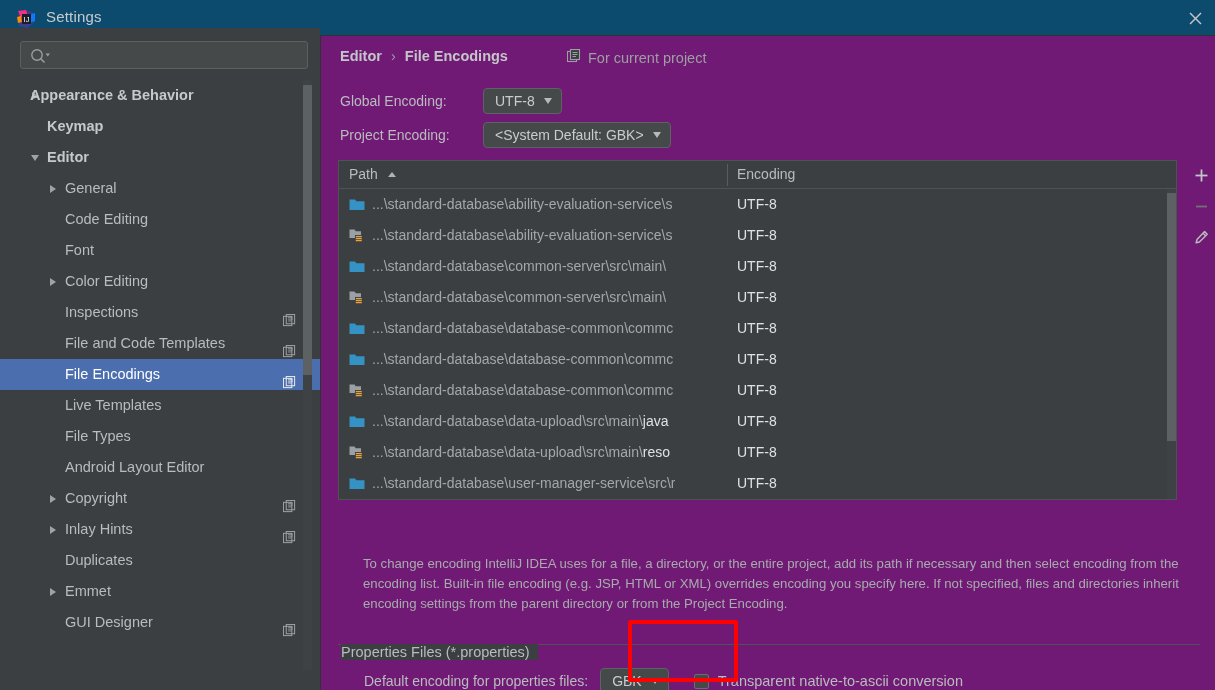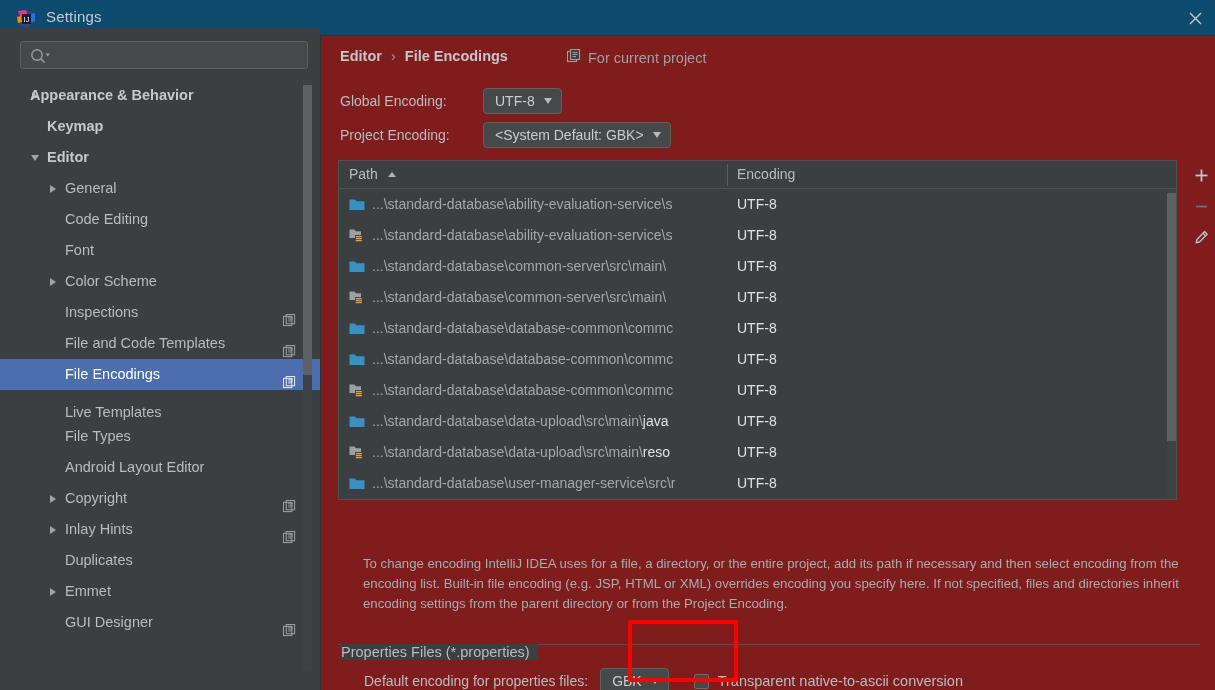--- a/index.html
+++ b/index.html
@@ -102,21 +102,21 @@
     background: #5c6164; border-radius: 1px; cursor: pointer;
   }
   #panel-divider {
     position: absolute; left: 320px; top: 36px;
     width: 1px; height: 654px; background: #323232;
   }
 
   
   #main {
     position: absolute; left: 321px; top: 36px;
-    width: 894px; height: 654px; background: #7f1d1d;
+    width: 894px; height: 654px; background: #701a75;
   }
   #breadcrumb {
     position: absolute; left: 19px; top: 12px;
     font-size: 14.5px; font-weight: bold; color: #c3c6c8;
     white-space: nowrap;
   }
   #breadcrumb .sep { font-weight: normal; color: #9a9da0; padding: 0 5px; }
   #scope-wrap {
     position: absolute; left: 246px; top: 13px;
     display: flex; align-items: center; gap: 7px;
@@ -297,21 +297,21 @@
         <div class="tree-item">
           <span class="tree-label" style="left: 65px;">Code Editing</span>
         </div>
         <div class="tree-item">
           <span class="tree-label" style="left: 65px;">Font</span>
         </div>
         <div class="tree-item">
           <span class="tree-arrow" style="left: 46px;">
             <span class="tri tri-right"></span>
           </span>
-          <span class="tree-label" style="left: 65px;">Color Scheme</span>
+          <span class="tree-label" style="left: 65px;">Color Editing</span>
         </div>
         <div class="tree-item">
           <span class="tree-label" style="left: 65px;">Inspections</span>
           <span class="proj-icon"><svg width="13" height="13" viewBox="0 0 14 14">
               <rect x="0.5" y="2.5" width="9" height="10" fill="none" stroke="#9d9fa2" stroke-width="1.1"></rect>
               <rect x="3.5" y="0.5" width="9" height="10" fill="none" stroke="#9d9fa2" stroke-width="1.1"></rect>
               <line x1="5.5" y1="3.5" x2="10.5" y2="3.5" stroke="#9d9fa2" stroke-width="1"></line>
               <line x1="5.5" y1="5.5" x2="10.5" y2="5.5" stroke="#9d9fa2" stroke-width="1"></line>
               <line x1="5.5" y1="7.5" x2="9" y2="7.5" stroke="#9d9fa2" stroke-width="1"></line>
             </svg></span>
@@ -330,21 +330,21 @@
           <span class="tree-label" style="left: 65px;">File Encodings</span>
           <span class="proj-icon"><svg width="13" height="13" viewBox="0 0 14 14">
               <rect x="0.5" y="2.5" width="9" height="10" fill="none" stroke="#e6e9ec" stroke-width="1.1"></rect>
               <rect x="3.5" y="0.5" width="9" height="10" fill="none" stroke="#e6e9ec" stroke-width="1.1"></rect>
               <line x1="5.5" y1="3.5" x2="10.5" y2="3.5" stroke="#e6e9ec" stroke-width="1"></line>
               <line x1="5.5" y1="5.5" x2="10.5" y2="5.5" stroke="#e6e9ec" stroke-width="1"></line>
               <line x1="5.5" y1="7.5" x2="9" y2="7.5" stroke="#e6e9ec" stroke-width="1"></line>
             </svg></span>
         </div>
         <div class="tree-item">
-          <span class="tree-label" style="left: 65px; margin-top: 7px;">Live Templates</span>
+          <span class="tree-label" style="left: 65px;">Live Templates</span>
         </div>
         <div class="tree-item">
           <span class="tree-label" style="left: 65px;">File Types</span>
         </div>
         <div class="tree-item">
           <span class="tree-label" style="left: 65px;">Android Layout Editor</span>
         </div>
         <div class="tree-item">
           <span class="tree-arrow" style="left: 46px;">
             <span class="tri tri-right"></span>

